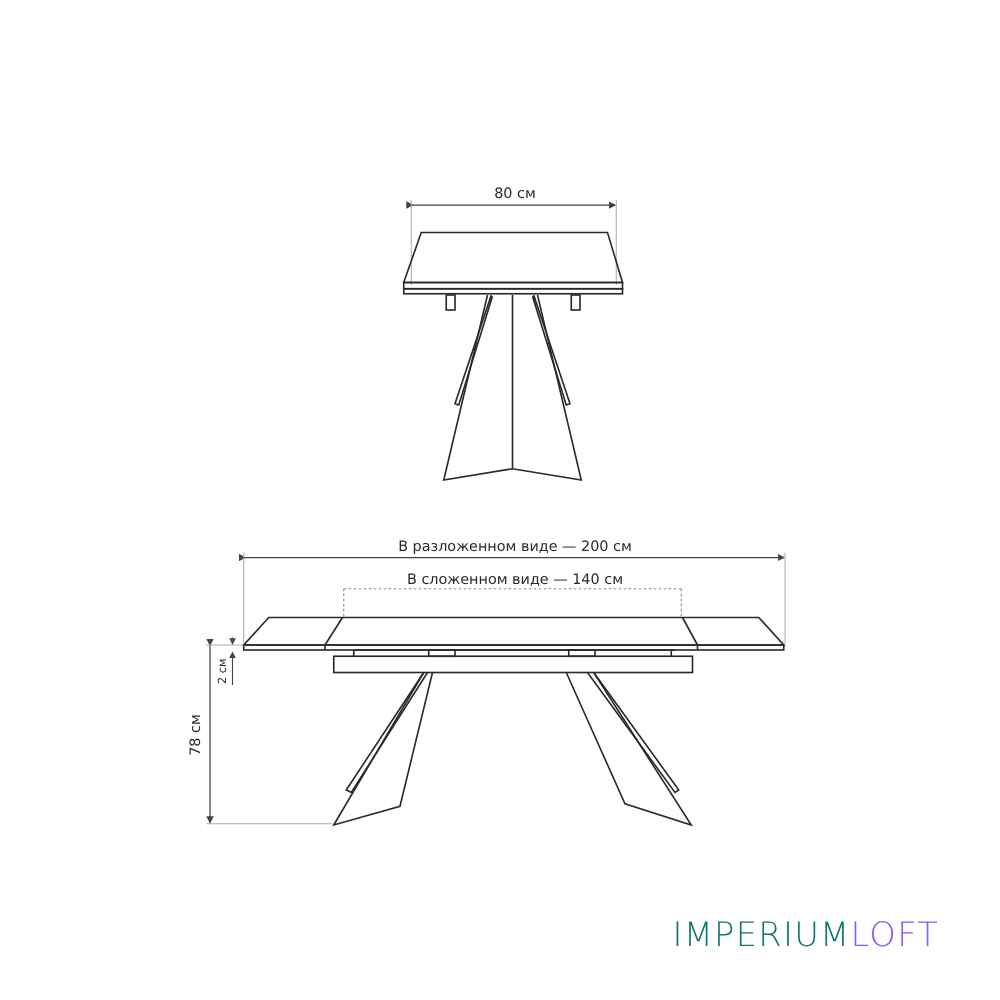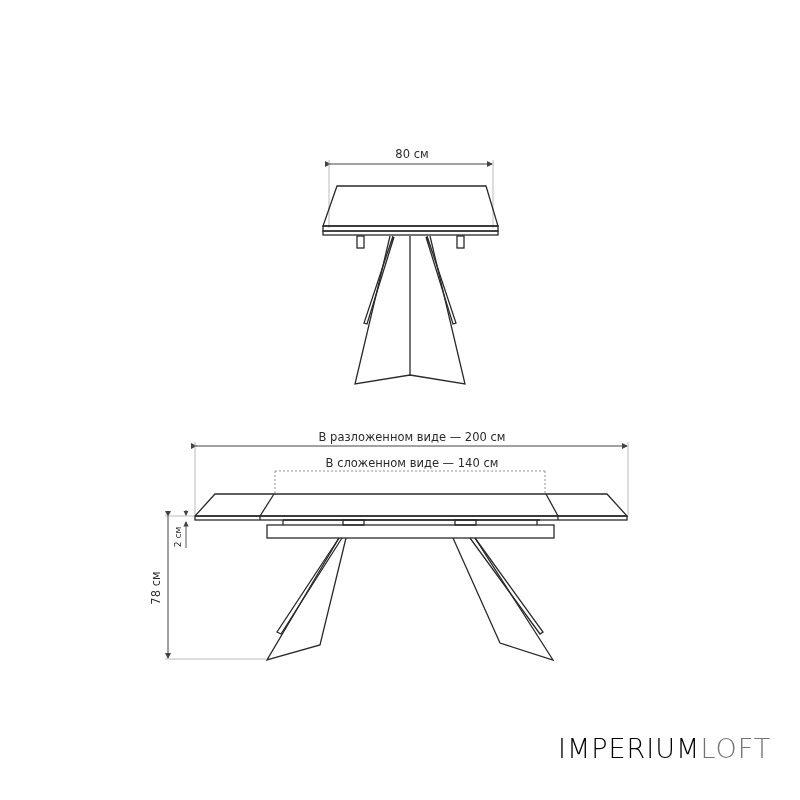--- a/index.html
+++ b/index.html
@@ -3,22 +3,22 @@
   <meta charset="utf-8">
   <style>
     html, body { margin: 0; padding: 0; background: #ffffff; }
     body { width: 800px; height: 800px; position: relative; overflow: hidden;
            font-family: "DejaVu Sans", "Liberation Sans", sans-serif; }
     svg { position: absolute; left: 0; top: 0; }
     .dim-text { font-family: "DejaVu Sans", "Liberation Sans", sans-serif; font-size: 11.5px; fill: #2a2a2a; }
     .dim-small { font-family: "DejaVu Sans", "Liberation Sans", sans-serif; font-size: 9px; fill: #2a2a2a; }
     .logo { position: absolute; left: 538px; top: 733px; font-family: "DejaVu Sans", "Liberation Sans", sans-serif;
             font-size: 27px; letter-spacing: 1px; font-weight: 300; }
-    .logo-a { color: #000000; margin-left: 20px; }
-    .logo-b { color: #737373; }
+    .logo-a { color: #0f766e; }
+    .logo-b { color: #8b5cf6; }
   </style>
 </head>
 <body>
 
 <svg width="800" height="800" viewBox="0 0 800 800">
   <defs>
     <marker id="arr" markerWidth="6" markerHeight="6" refX="5" refY="3" orient="auto">
       <path d="M0,0 L6,3 L0,6 z" fill="#444"></path>
     </marker>
   </defs>

